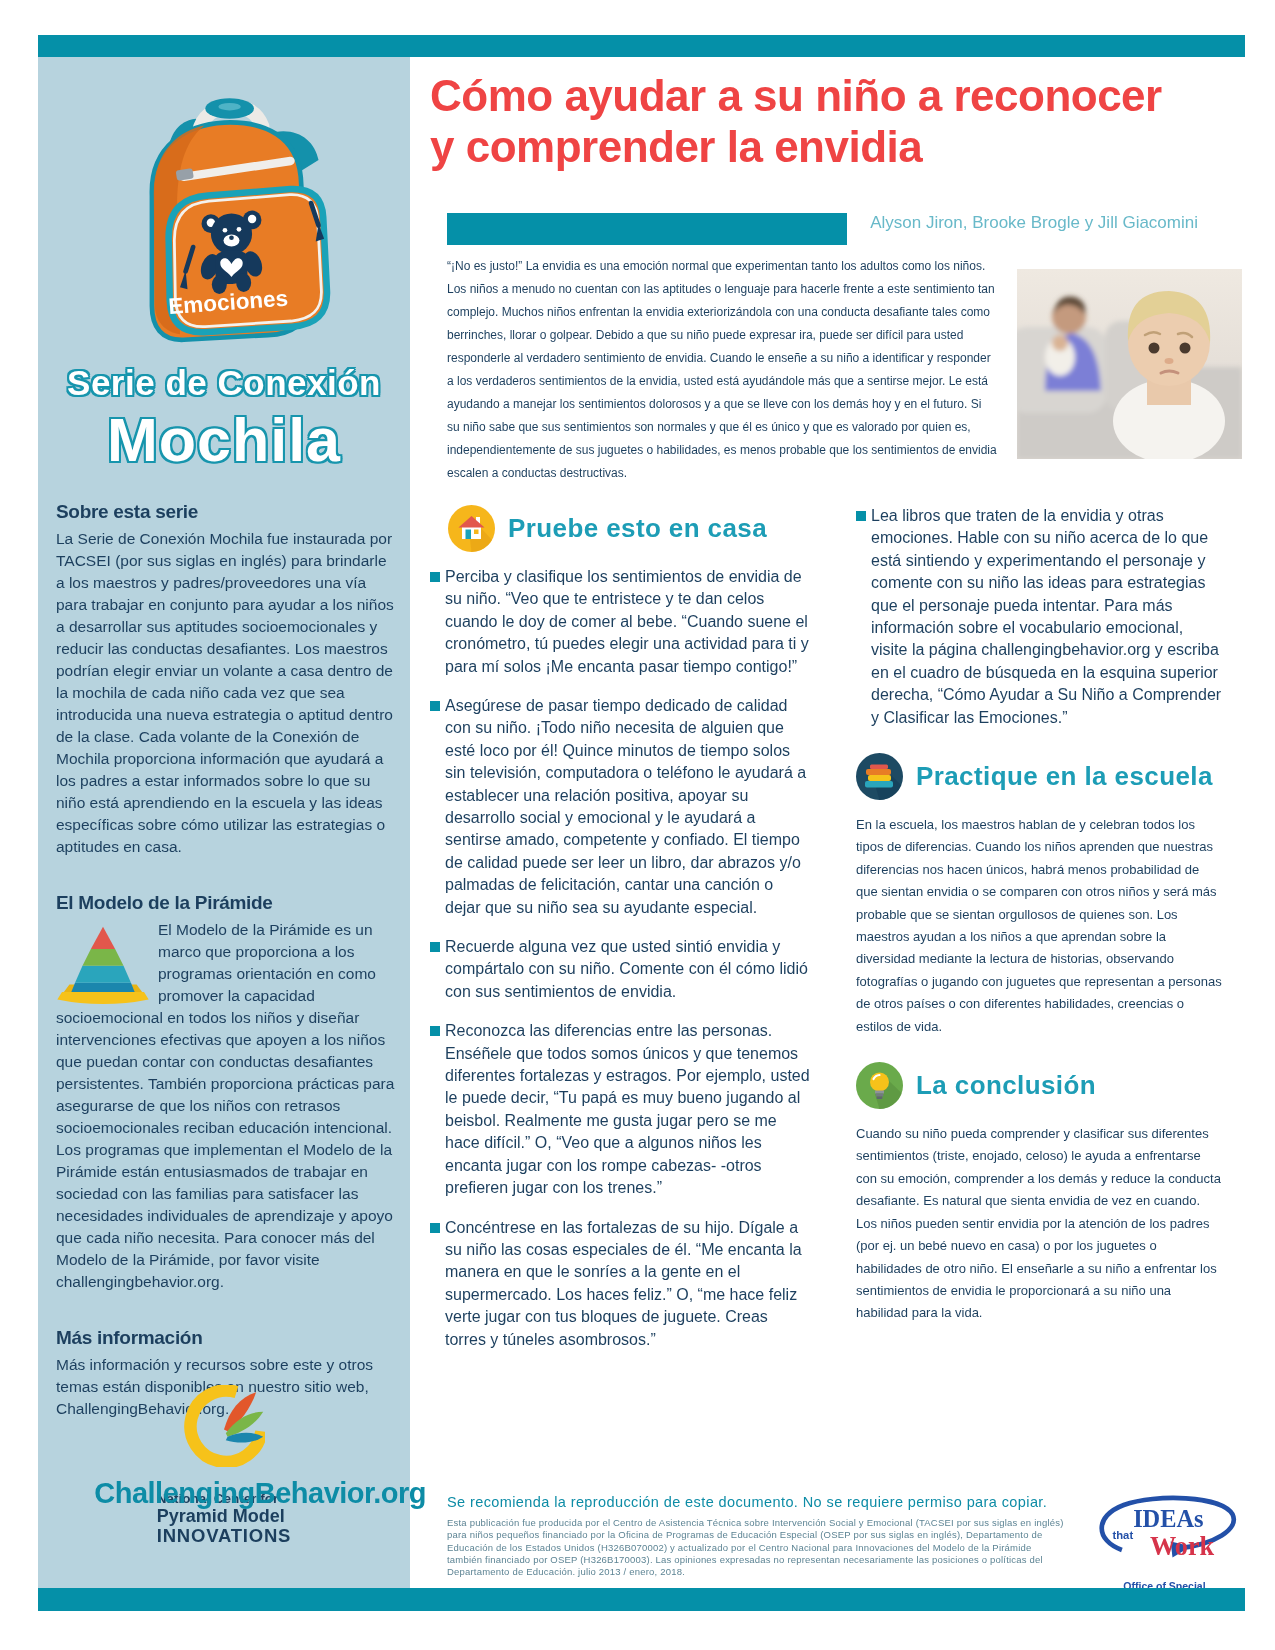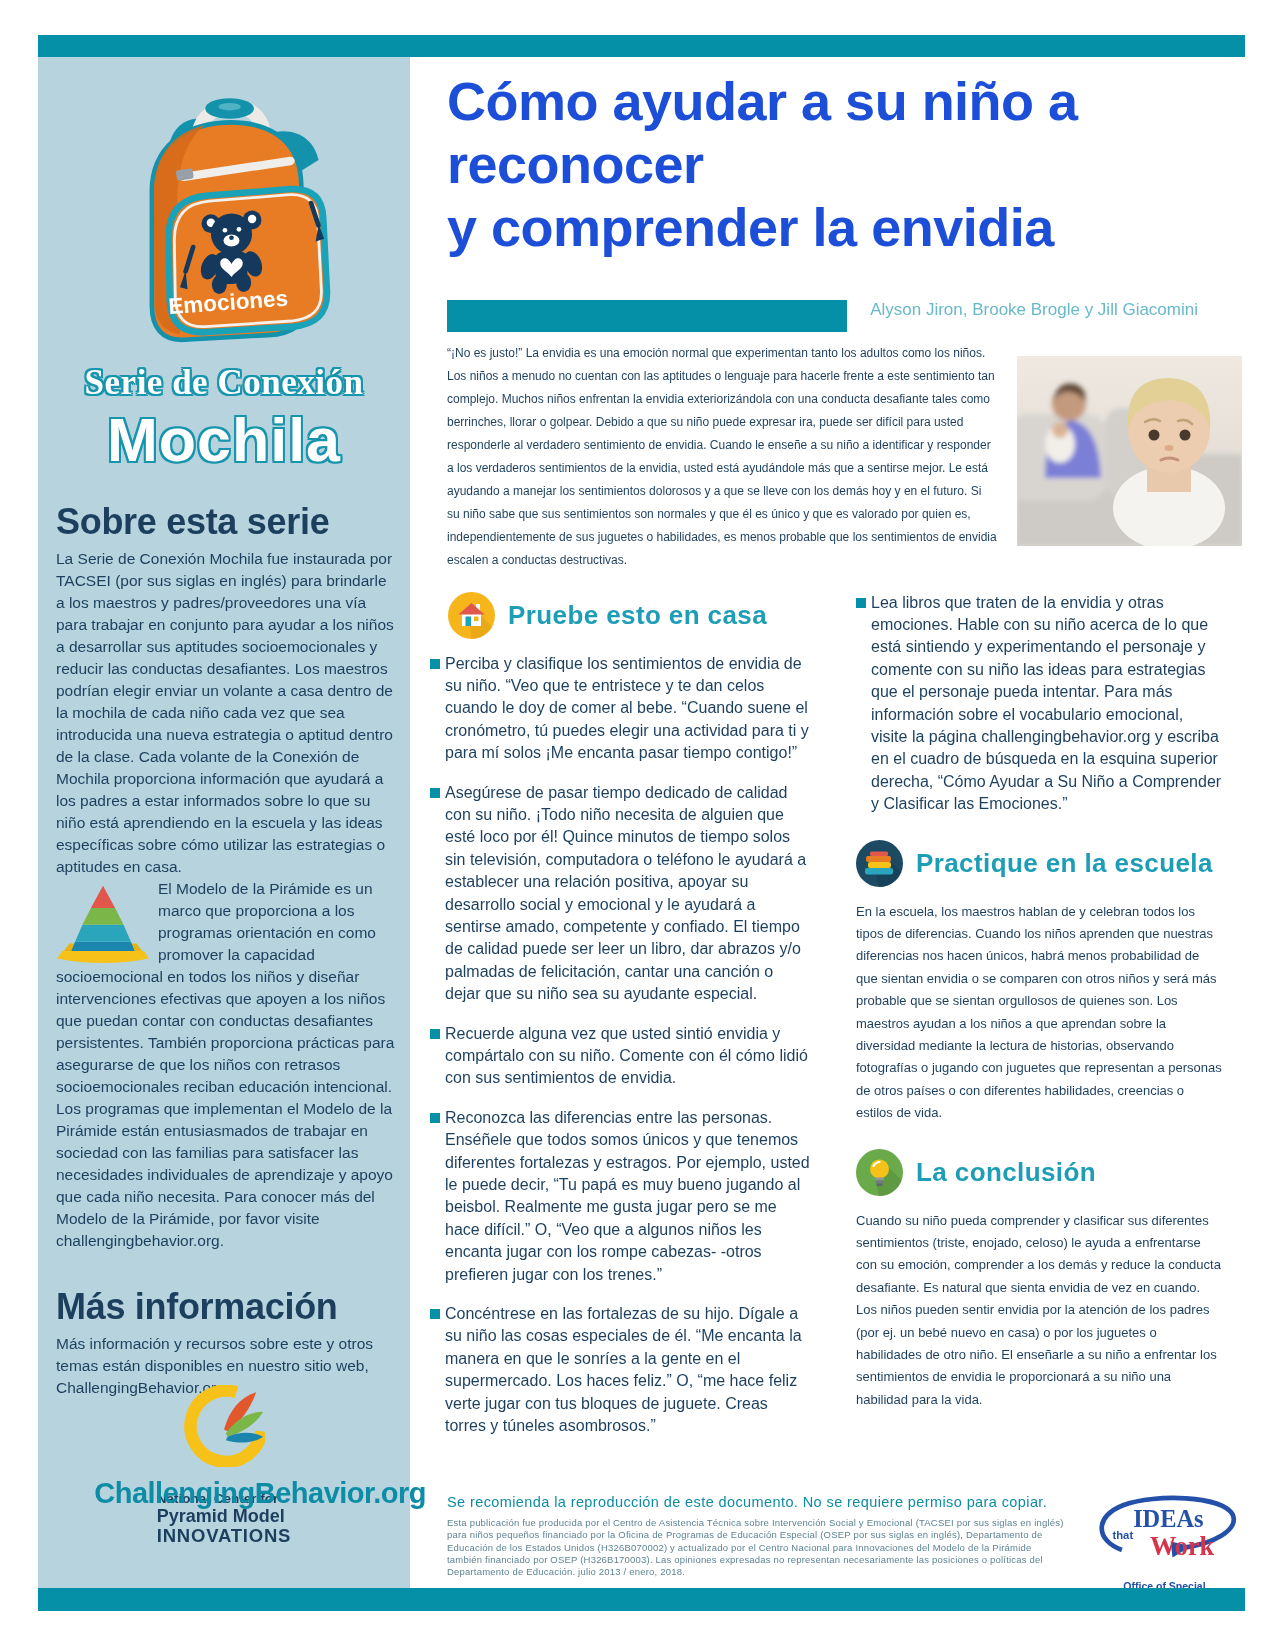--- a/index.html
+++ b/index.html
@@ -8,37 +8,37 @@
   .page { position:absolute; inset:0; background:#fff; overflow:hidden; }
 
   .top-bar { position:absolute; left:38px; top:35px; width:1207px; height:22px; background:#0590a8; }
   .bottom-bar { position:absolute; left:38px; top:1588px; width:1207px; height:23px; background:#0590a8; }
 
   
   .sidebar { position:absolute; left:38px; top:57px; width:372px; height:1531px; background:#b7d3de; }
   .backpack { display:block; margin:26px auto 0; width:234px; height:272px; }
   .series { text-align:center; color:#fff; font-weight:bold; line-height:1;
             text-shadow:-2px -2px 0 #1795ad,2px -2px 0 #1795ad,-2px 2px 0 #1795ad,2px 2px 0 #1795ad,0 -2px 0 #1795ad,0 2px 0 #1795ad,-2px 0 0 #1795ad,2px 0 0 #1795ad; }
-  .series-l1 { font-size:35px; margin-top:10px; letter-spacing:0.5px;font-family:Liberation Serif, serif; }
+  .series-l1 { font-size:35px; margin-top:10px; letter-spacing:0.5px; }
   .series-l2 { font-size:61px; margin-top:10px; letter-spacing:1px; }
   .side-inner { padding:0 12px 0 18px; }
-  .side-h { font-size:36px; color:#1c3f5e; font-weight:bold; letter-spacing:-0.3px; margin:34px 0 5px; }
+  .side-h { font-size:19px; color:#1c3f5e; font-weight:bold; letter-spacing:-0.3px; margin:34px 0 5px; }
   .side-h.first { margin-top:30px; }
   .side-p { font-size:15.5px; line-height:22px; color:#1c3f5e; }
   .pyr { float:left; width:94px; height:82px; margin:4px 8px 2px 0; }
   .ncpmi { position:absolute; left:0; top:1328px; width:100%; display:flex; justify-content:center; align-items:center; gap:24px;flex-direction:column; }
   .ncpmi-text { color:#1c3f5e; line-height:1.12; }
   .ncpmi-t1 { font-size:13.5px; font-weight:bold; }
   .ncpmi-t2 { font-size:18px; font-weight:bold; }
   .ncpmi-t3 { font-size:18.5px; font-weight:bold; letter-spacing:0.8px; }
   .website { position:absolute; left:16px; top:1420px; width:100%; text-align:right; font-size:29px; font-weight:bold; color:#0d8ca6; letter-spacing:-0.5px; }
 
   
   .main { position:absolute; left:430px; top:70px; width:812px; }
-  .title { font-size:54px; line-height:1.17; color:#1d4ed8; font-weight:bold; letter-spacing:-0.5px; margin-left:17px; }
+  .title { font-size:44px; line-height:1.17; color:#ef4444; font-weight:bold; letter-spacing:-0.5px; }
   .byline-row { margin:40px 0 0 17px; display:flex; align-items:flex-start; justify-content:space-between; }
   .byline-bar { width:400px; height:32px; background:#0590a8; }
   .authors { font-size:17px; color:#68b9c9; padding-right:44px; }
   .intro-wrap { margin:10px 0 0 17px; }
   .photo { float:right; width:225px; height:190px; margin:14px 0 6px 20px; }
   .intro { font-size:12px; line-height:23px; color:#1c3f5e; }
 
   .columns { display:flex; gap:46px; margin-top:20px; }
   .col-left { width:380px; }
   .col-right { width:366px; }
@@ -110,20 +110,21 @@
 
     <div class="series">
       <div class="series-l1">Serie de Conexión</div>
       <div class="series-l2">Mochila</div>
     </div>
 
     <div class="side-inner">
       <h2 class="side-h first">Sobre esta serie</h2>
       <p class="side-p">La Serie de Conexión Mochila fue instaurada por TACSEI (por sus siglas en inglés) para brindarle a los maestros y padres/proveedores una vía para trabajar en conjunto para ayudar a los niños a desarrollar sus aptitudes socioemocionales y reducir las conductas desafiantes. Los maestros podrían elegir enviar un volante a casa dentro de la mochila de cada niño cada vez que sea introducida una nueva estrategia o aptitud dentro de la clase. Cada volante de la Conexión de Mochila proporciona información que ayudará a los padres a estar informados sobre lo que su niño está aprendiendo en la escuela y las ideas específicas sobre cómo utilizar las estrategias o aptitudes en casa.</p>
 
+      <h2 class="side-h">El Modelo de la Pirámide</h2>
       <div>
         <svg class="pyr" viewBox="0 0 100 88">
           <path d="M6 74 L94 74 L99 82 Q50 92 1 82 Z" fill="#f6c21a"></path>
           <polygon points="8,74 92,74 86,66 14,66" fill="#e8b414"></polygon>
           <polygon points="20,64 80,64 84,74 16,74" fill="#1b86ad"></polygon>
           <polygon points="28,46 72,46 80,64 20,64" fill="#2aa5bc"></polygon>
           <polygon points="37,28 63,28 72,46 28,46" fill="#7ab648"></polygon>
           <polygon points="50,4 63,28 37,28" fill="#e2574c"></polygon>
         </svg>
         <p class="side-p">El Modelo de la Pirámide es un marco que proporciona a los programas orientación en como promover la capacidad socioemocional en todos los niños y diseñar intervenciones efectivas que apoyen a los niños que puedan contar con conductas desafiantes persistentes. También proporciona prácticas para asegurarse de que los niños con retrasos socioemocionales reciban educación intencional. Los programas que implementan el Modelo de la Pirámide están entusiasmados de trabajar en sociedad con las familias para satisfacer las necesidades individuales de aprendizaje y apoyo que cada niño necesita. Para conocer más del Modelo de la Pirámide, por favor visite challengingbehavior.org.</p>

